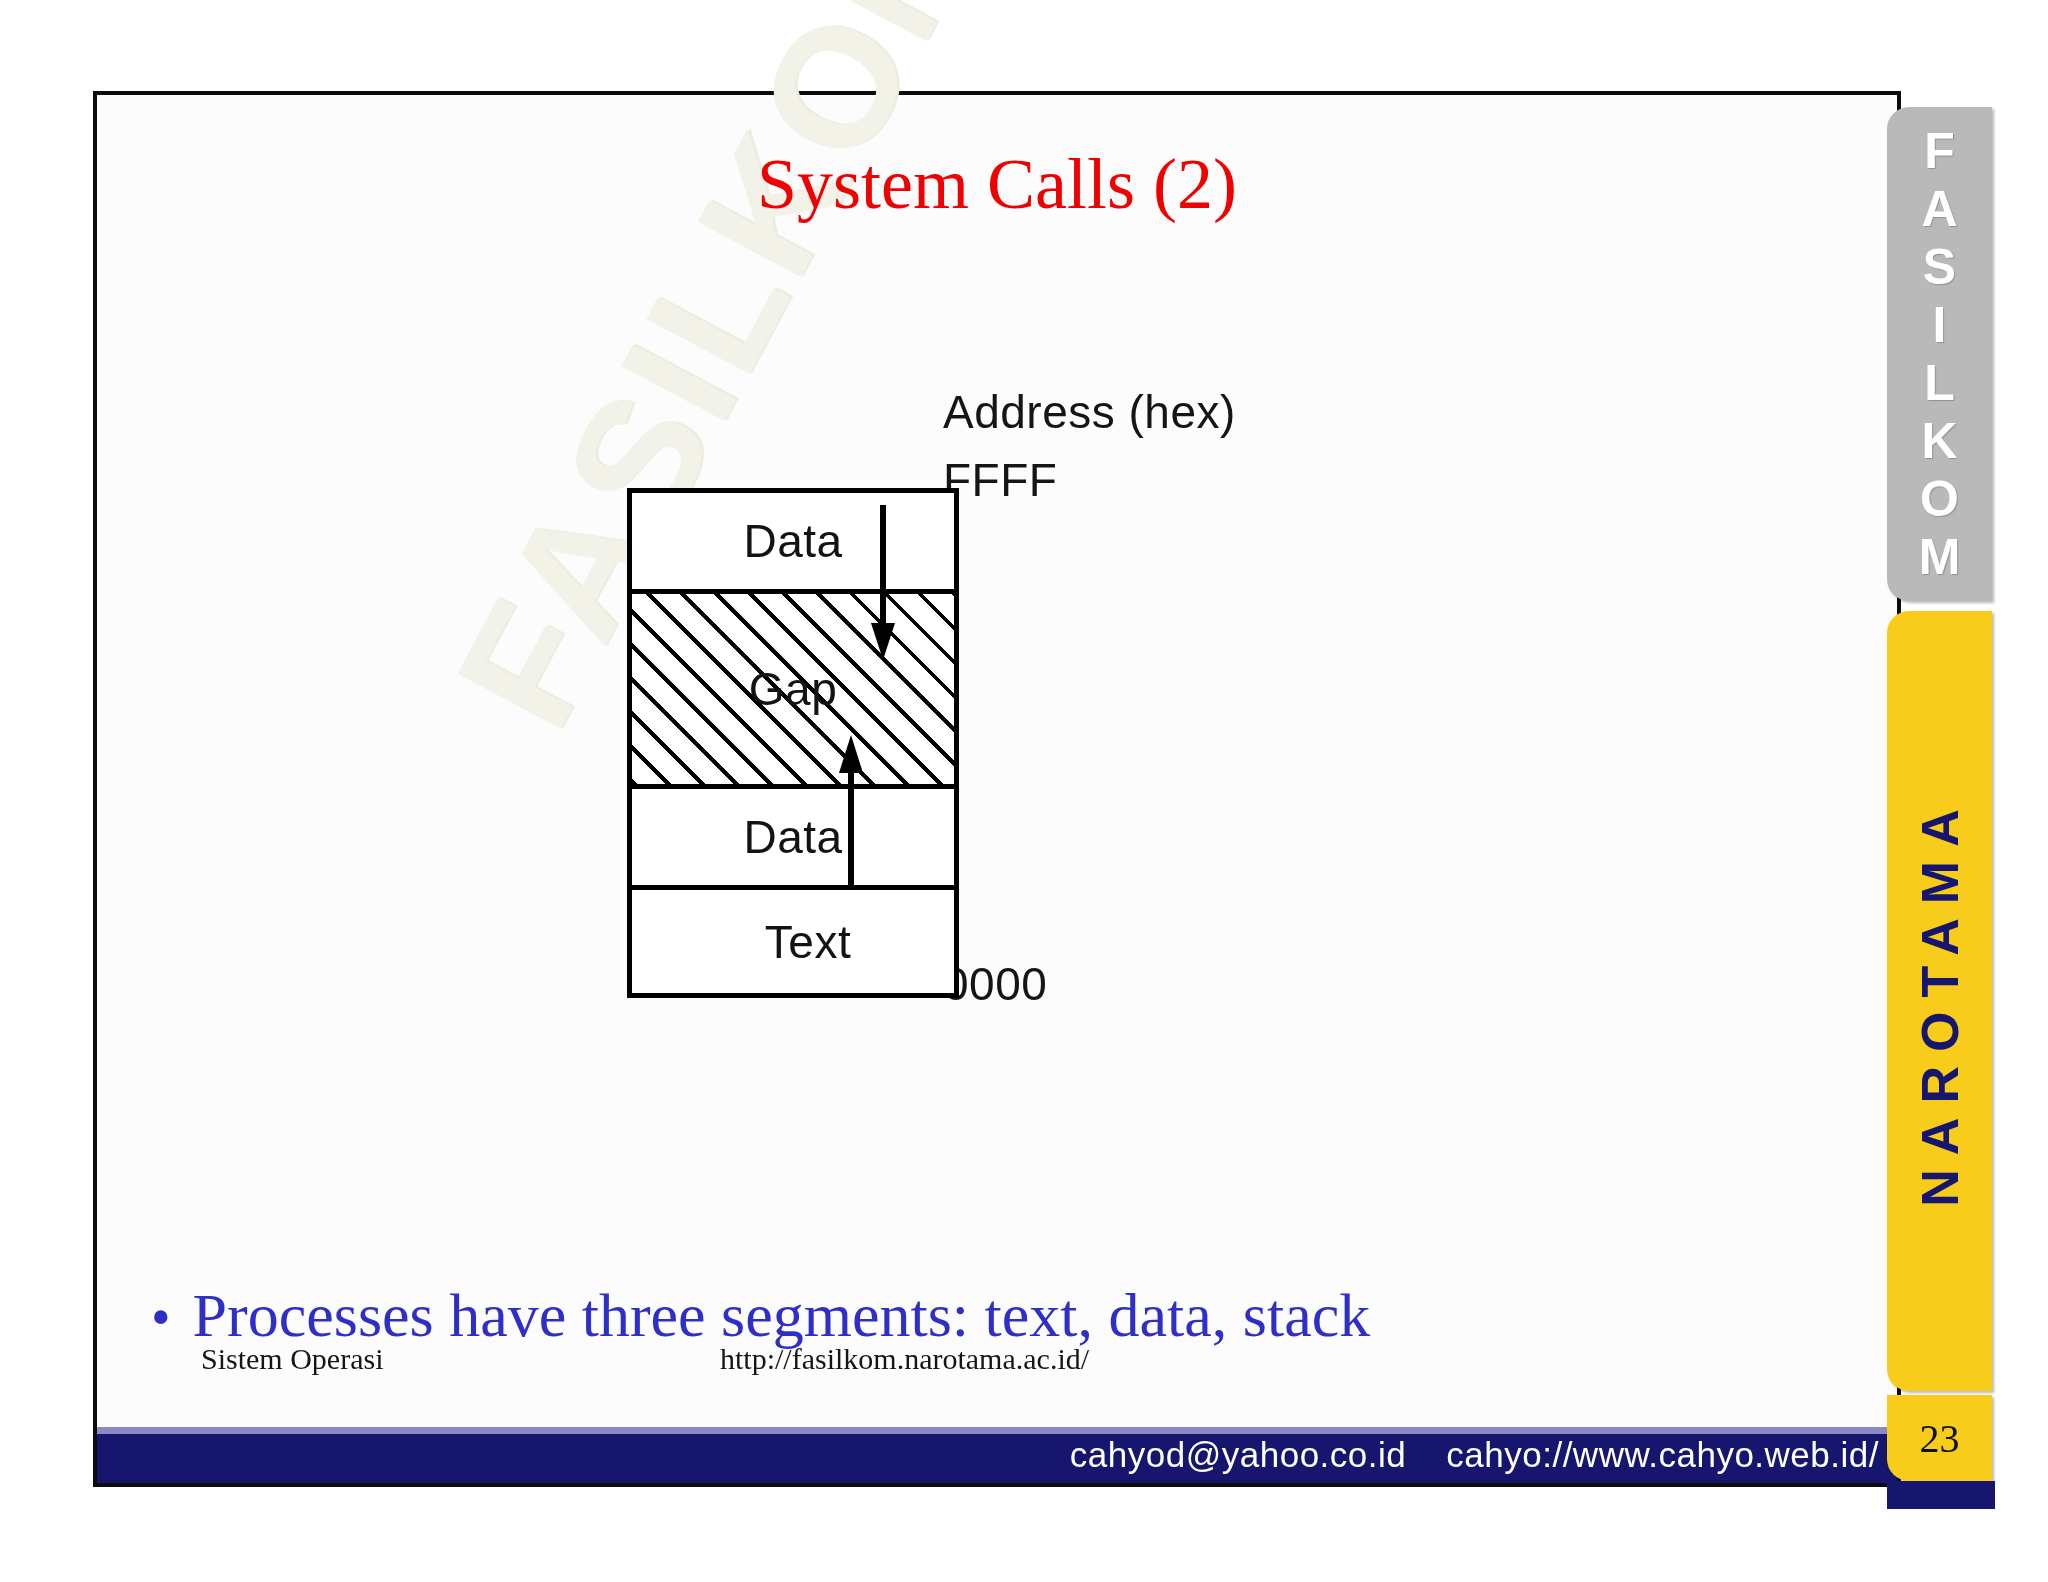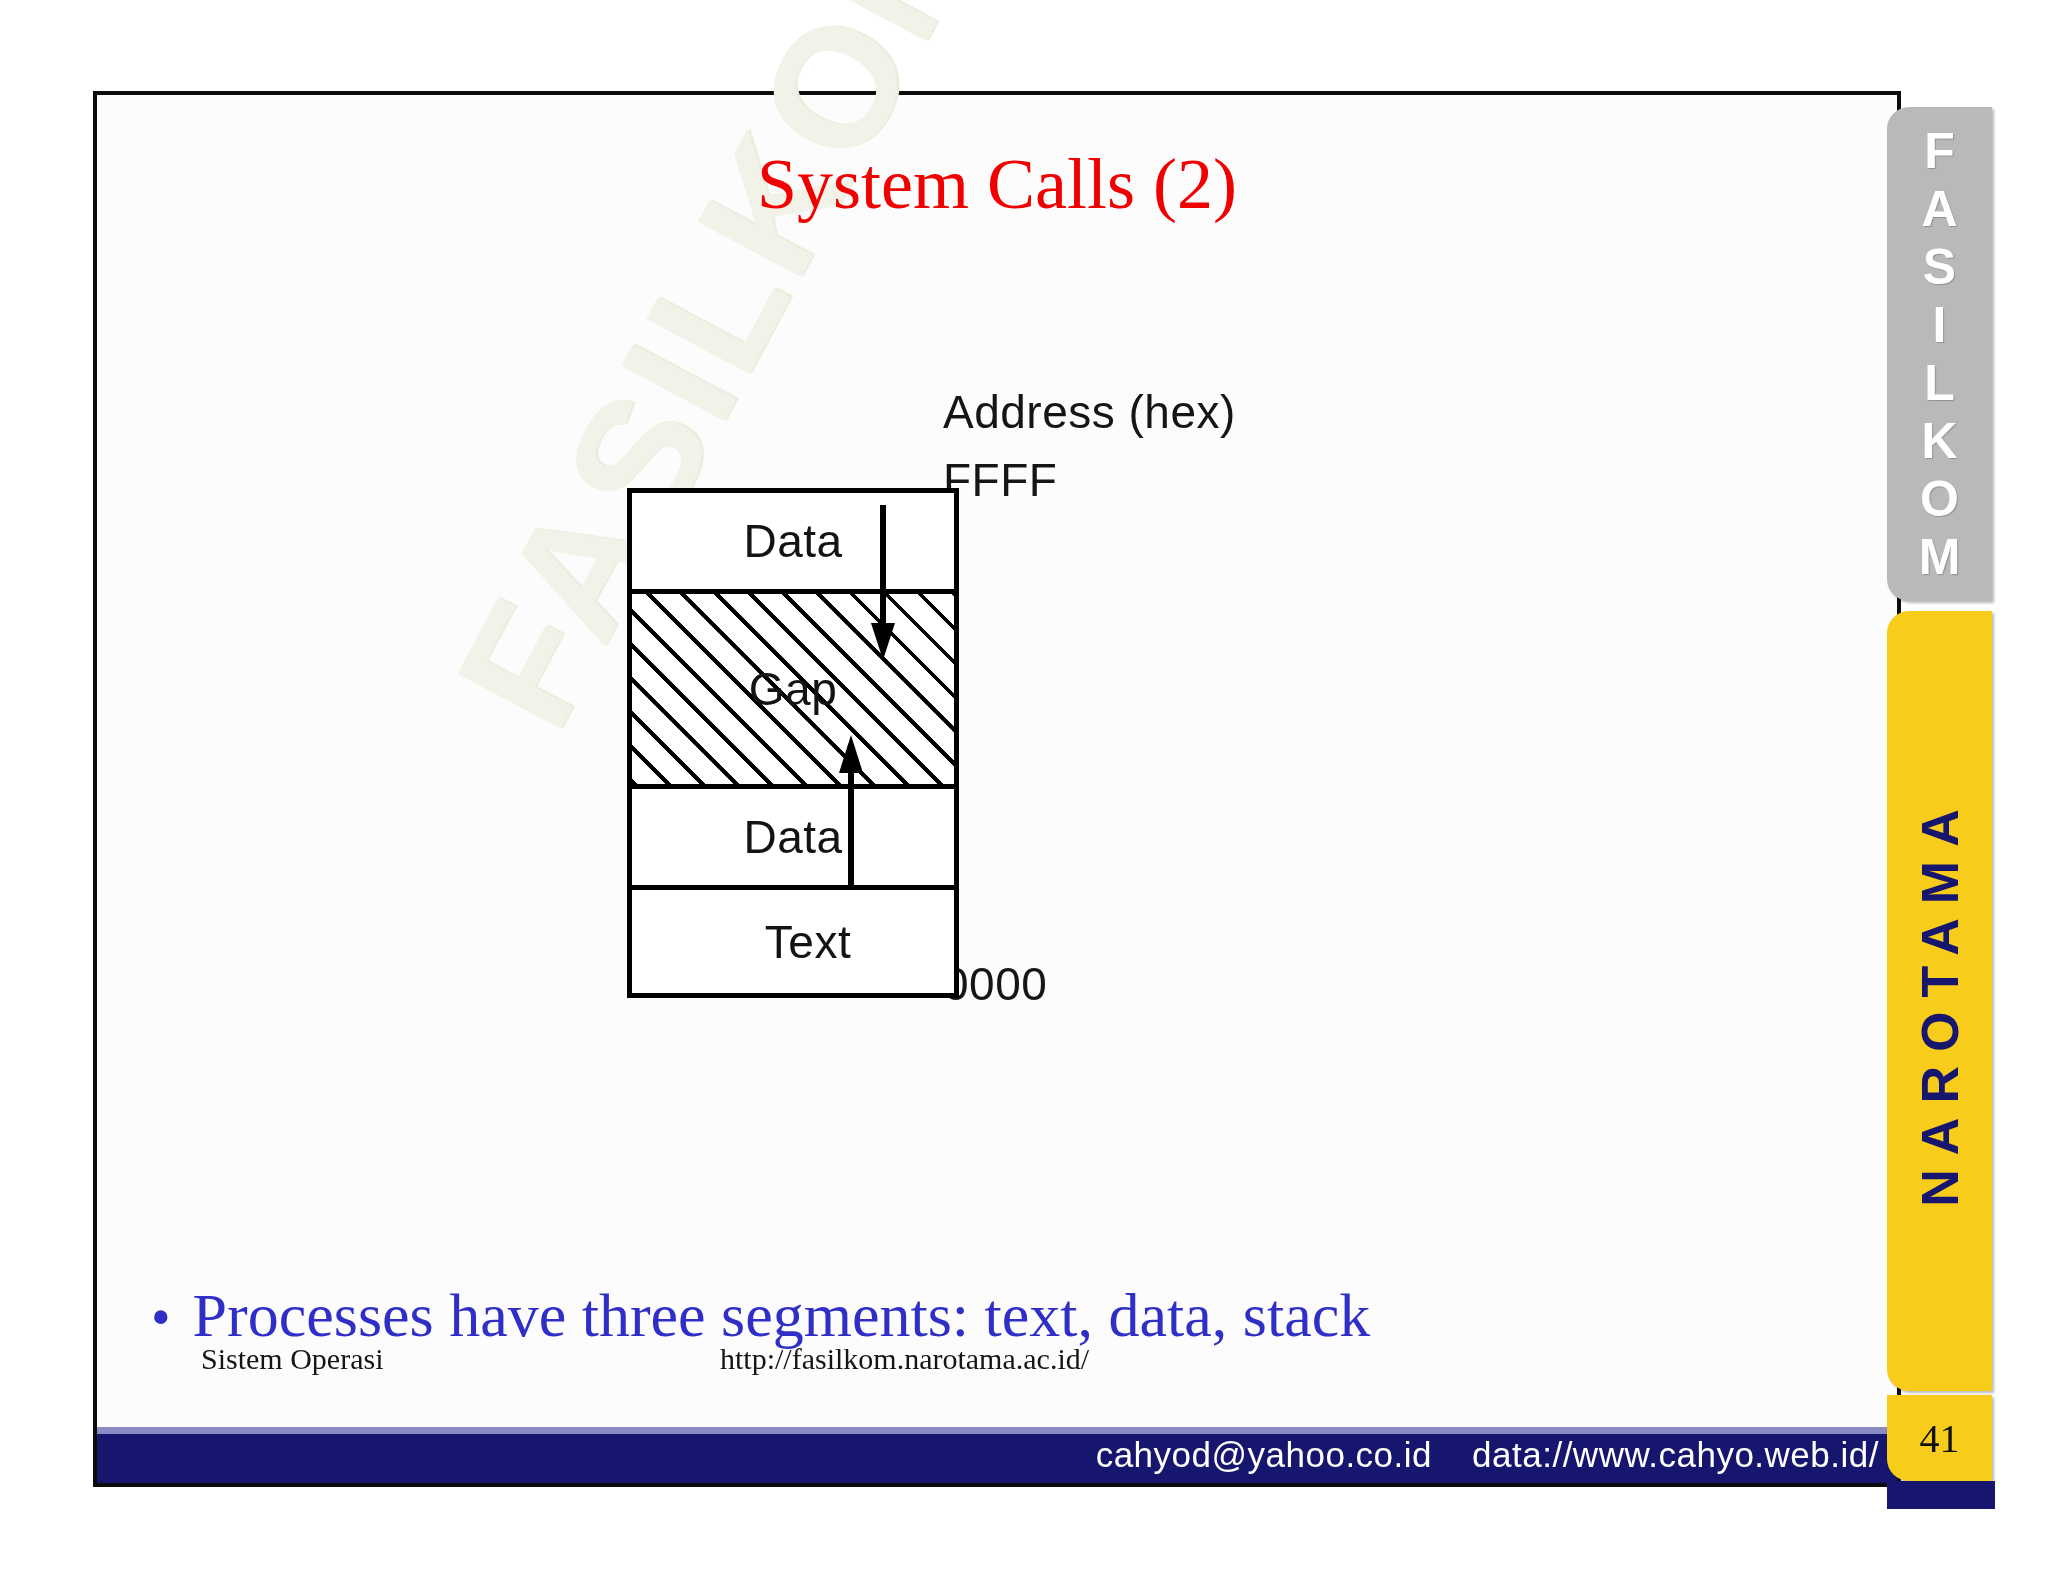--- a/index.html
+++ b/index.html
@@ -371,21 +371,21 @@
     <span id="bullet-dot">•</span>
     <span id="bullet-text">Processes have three segments: text, data, stack</span>
   </div>
 
   <div class="subfoot" id="subfoot-course">Sistem Operasi</div>
   <div class="subfoot" id="subfoot-url">http://fasilkom.narotama.ac.id/</div>
 
   <div id="footer-bar">
     <div id="footer-bar-highlight"></div>
     <span class="footer-text" id="footer-email">cahyod@yahoo.co.id</span>
-    <span class="footer-text" id="footer-site">data://www.cahyo.web.id/</span>
+    <span class="footer-text" id="footer-site">cahyo://www.cahyo.web.id/</span>
   </div>
 
 </div>
 
 <div id="side-tabs">
 
   <div class="side-tab" id="tab-fasilkom">
     <div class="tab-letters">
       <span>F</span>
       <span>A</span>
@@ -398,18 +398,18 @@
     </div>
   </div>
 
   <div class="side-tab" id="tab-narotama">
     <div class="tab-letters">
       <span>NAROTAMA</span>
     </div>
   </div>
 
   <div id="tab-pagenum">
-    <span id="page-number">41</span>
+    <span id="page-number">23</span>
   </div>
 
   <div id="tab-footer-strip"></div>
 
 </div>
 
 </body></html>

